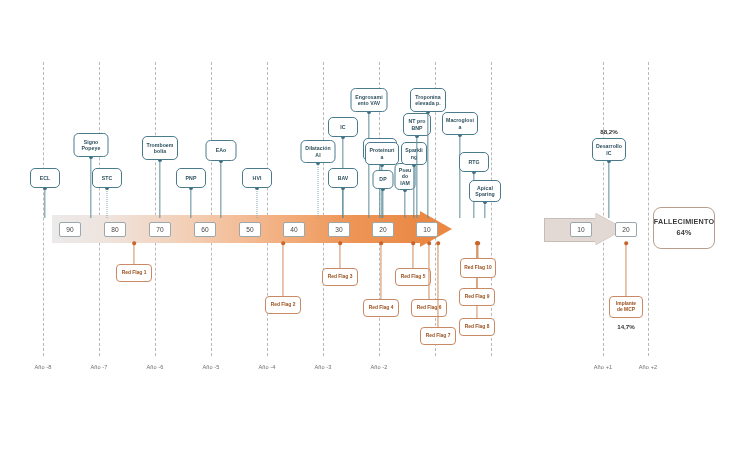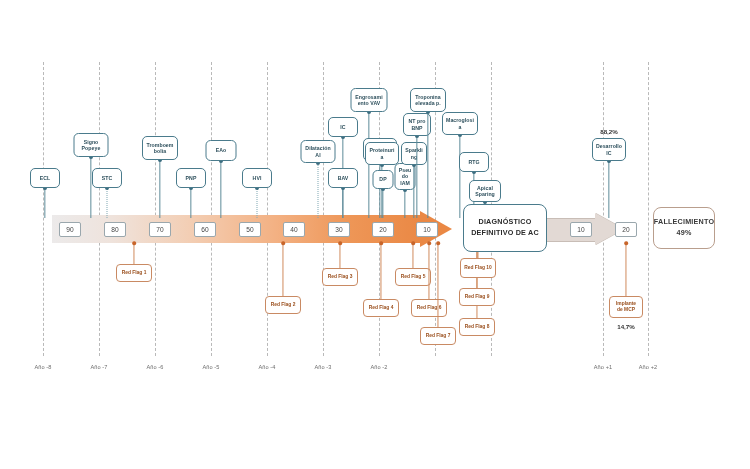--- a/index.html
+++ b/index.html
@@ -410,26 +410,22 @@
       <div class="bundle">
         <div class="stem-o" style="left: 626px; top: 243px; height: 53px;"></div>
         <div class="dot-o" style="left: 626px; top: 243px;"></div>
         <div class="rf" style="left: 626px; top: 296px; width: 34px; height: 22px;">
           <span style="white-space: pre-line;">Implante
 de MCP</span>
         </div>
       </div>
     </div>
 
-  <div class="bigbox teal" id="dxbox" style="left: 505px; top: 204px; width: 84px; height: 48px;">
-    <span>DIAGNÓSTICO</span>
-    <span>DEFINITIVO DE AC</span>
-  </div>
   <div class="bigbox" id="deathbox" style="left: 684px; top: 207px; width: 62px; height: 42px;">
     <span>FALLECIMIENTO</span>
-    <span>49%</span>
+    <span>64%</span>
   </div>
 
   <div id="annotations">
       <div class="pct" style="left: 609px; top: 128px;">88,2%</div>
       <div class="pct" style="left: 626px; top: 323px;">14,7%</div>
     </div>
 </div>
 
 </body></html>

